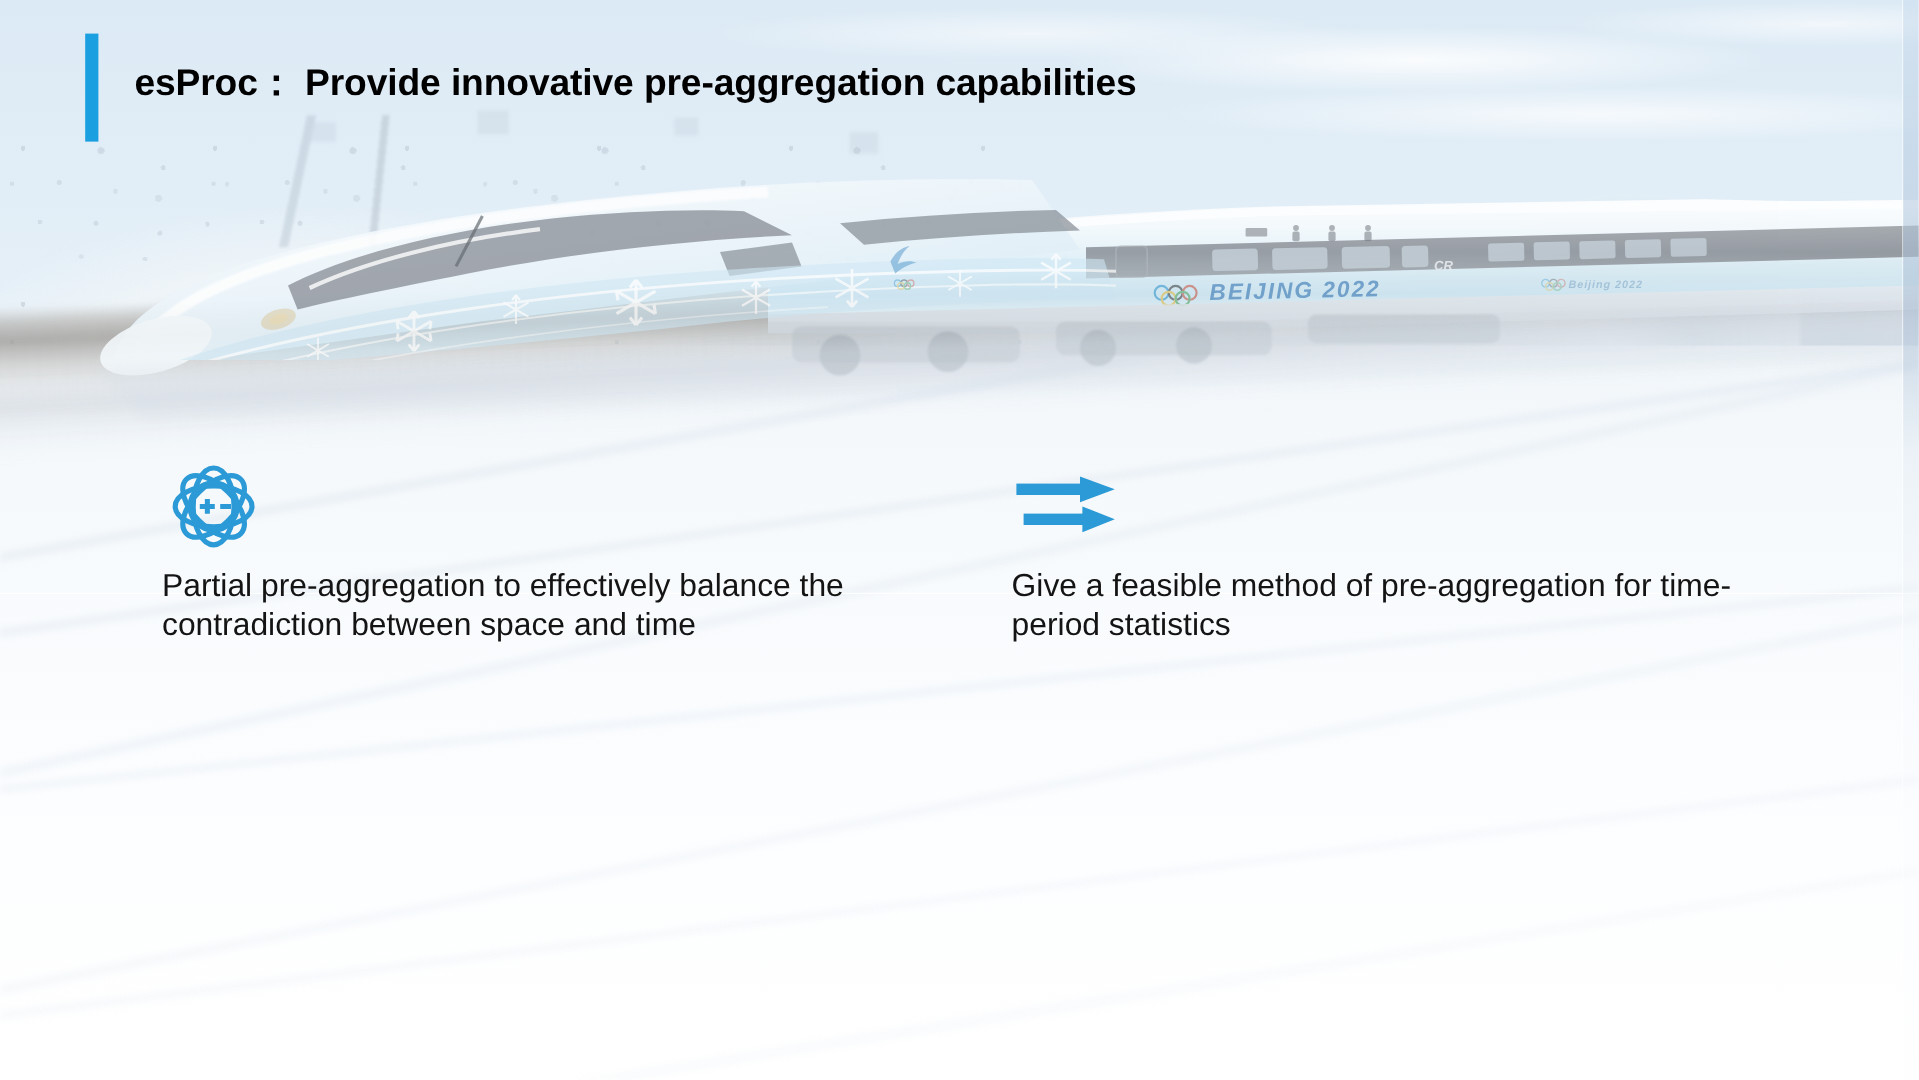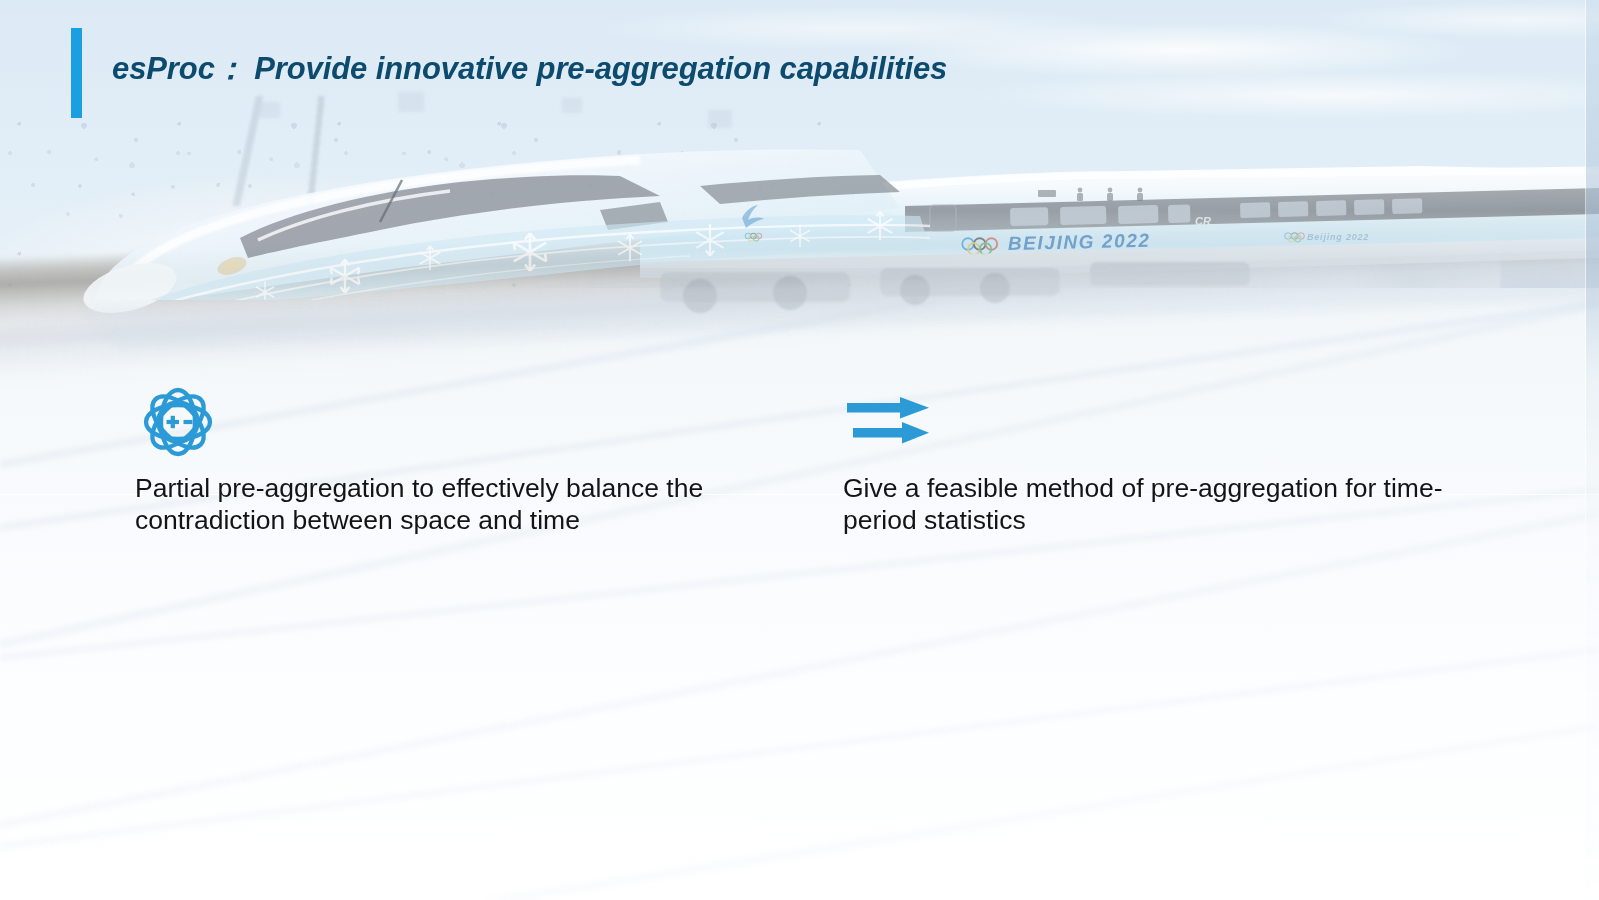--- a/index.html
+++ b/index.html
@@ -194,24 +194,23 @@
     position: absolute;
     left: 71px; top: 28px;
     width: 11px; height: 90px;
     background: #1a9fe0;
   }
   .title-text {
     position: absolute;
     left: 112px; top: 48px;
     font-size: 31px;
     font-weight: bold;
-    color: #0c4a6e;
+    color: #000000;
     letter-spacing: -0.1px;
     white-space: nowrap;
-    font-style: italic;
   }
 
   
   .feature {
     position: absolute;
     width: 660px;
   }
   .feature-1 { left: 135px; top: 380px; }
   .feature-2 { left: 843px; top: 380px; }
 

